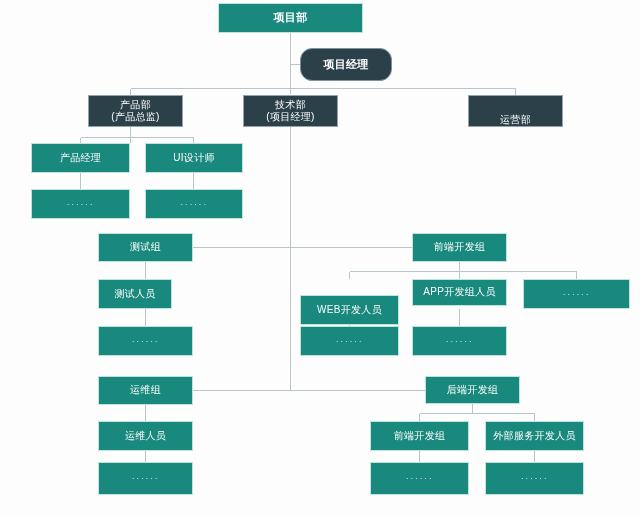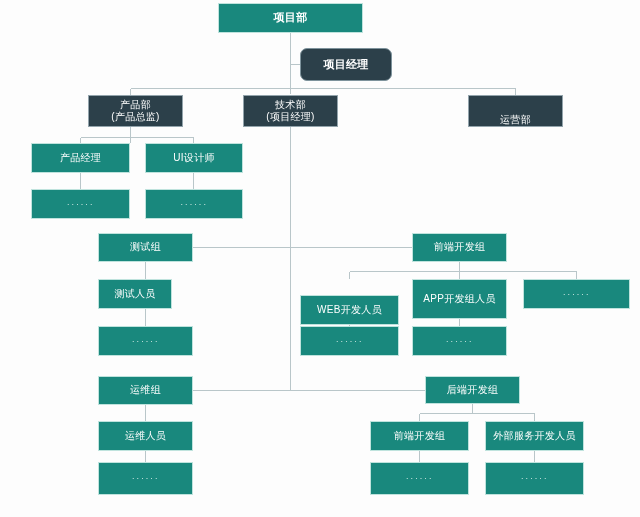--- a/index.html
+++ b/index.html
@@ -39,21 +39,21 @@
   }
   .node.teal {
     background: #19887d;
     border: 1px solid #bfe3dd;
   }
   .node.navy {
     background: #2c404a;
     border: 1px solid #93a4ac;
   }
   .node.navy.rounded {
-    border-radius: 7px;
+    border-radius: 12px;
     border-color: #7e939c;
   }
   .node .label {
     display: block;
     white-space: pre-line;
   }
   .fs11 { font-size: 11px; font-weight: bold; }
   .fs10 { font-size: 10px; }
   .fs9  { font-size: 10px; }
   .dots {
@@ -177,21 +177,21 @@
   </div>
 
   <div class="node teal fs10" style="left:412px; top:233px; width:95px; height:29px;">
     <span class="label">前端开发组</span>
   </div>
 
   <div class="node teal fs10" style="left:300px; top:279px; width:99px; height:30px;margin-top:16px;">
     <span class="label">WEB开发人员</span>
   </div>
 
-  <div class="node teal fs10" style="left:412px; top:279px; width:95px; height:40px;align-items:center;">
+  <div class="node teal fs10" style="left:412px; top:279px; width:95px; height:27px;align-items:center;">
     <span class="label">APP开发组人员</span>
   </div>
 
   <div class="node teal" style="left:523px; top:279px; width:107px; height:30px;">
     <span class="label dots">······</span>
   </div>
 
   <div class="node teal" style="left:300px; top:326px; width:99px; height:30px;">
     <span class="label dots">······</span>
   </div>

